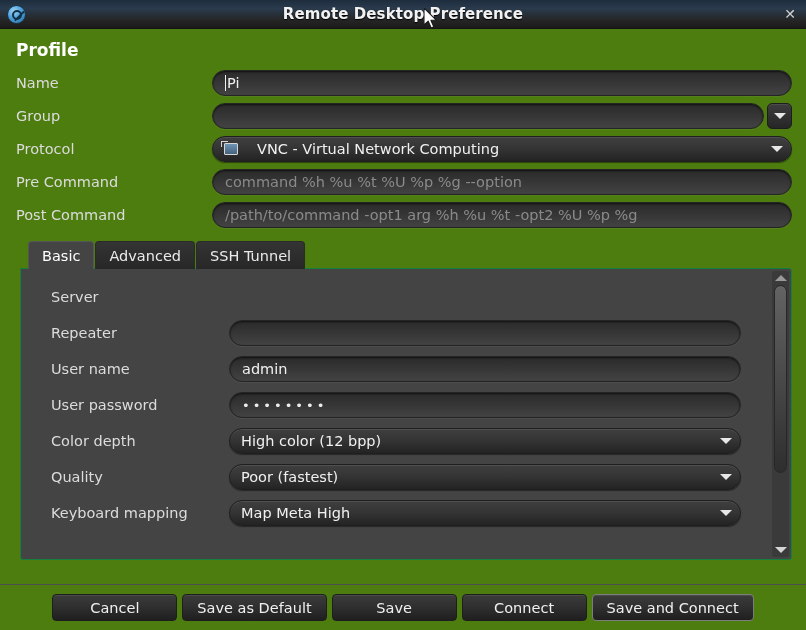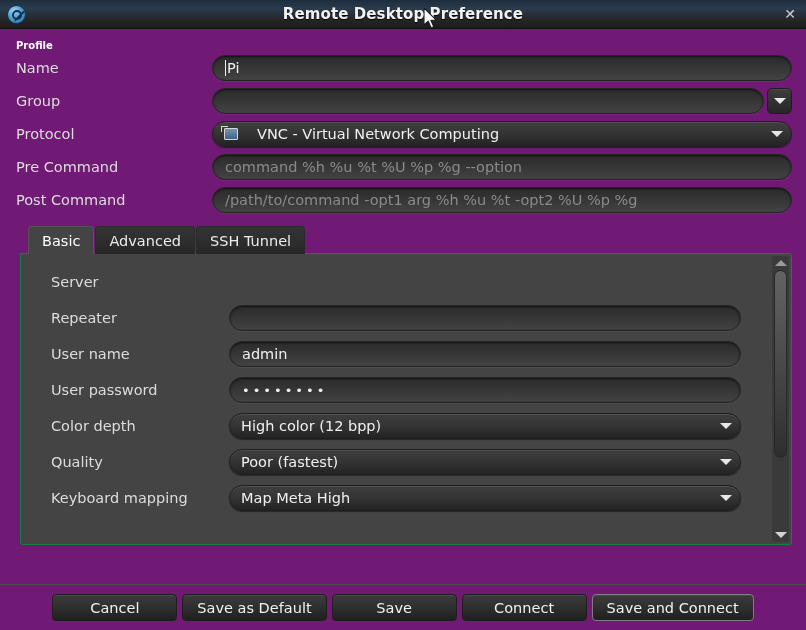--- a/index.html
+++ b/index.html
@@ -7,21 +7,21 @@
     width: 806px; height: 630px;
     background: #3b3b3b;
     font-family: "DejaVu Sans", "Liberation Sans", sans-serif;
     overflow: hidden;
   }
   * { box-sizing: border-box; }
 
   .window {
     position: relative;
     width: 806px; height: 630px;
-    background: #701a75;
+    background: #4d7c0f;
     display: flex;
     flex-direction: column;
   }
 
   
   .titlebar {
     position: relative;
     height: 29px;
     background: linear-gradient(to bottom, #1d2d3e 0%, #2a3b4d 30%, #242424 75%, #1b1b1b 100%);
     border-bottom: 1px solid #141414;
@@ -75,23 +75,23 @@
 
   
   .body {
     flex: 1 1 auto;
     padding: 11px 14px 0 14px;
     position: relative;
   }
 
   .section-title {
     color: #ffffff;
-    font-size: 10px;
+    font-size: 17px;
     font-weight: bold;
-    margin: 0 0 3px 2px;
+    margin: 0 0 9px 2px;
   }
 
   .form-row {
     display: flex;
     align-items: center;
     height: 28px;
     margin-bottom: 5px;
   }
   .form-row .lbl {
     width: 198px;

